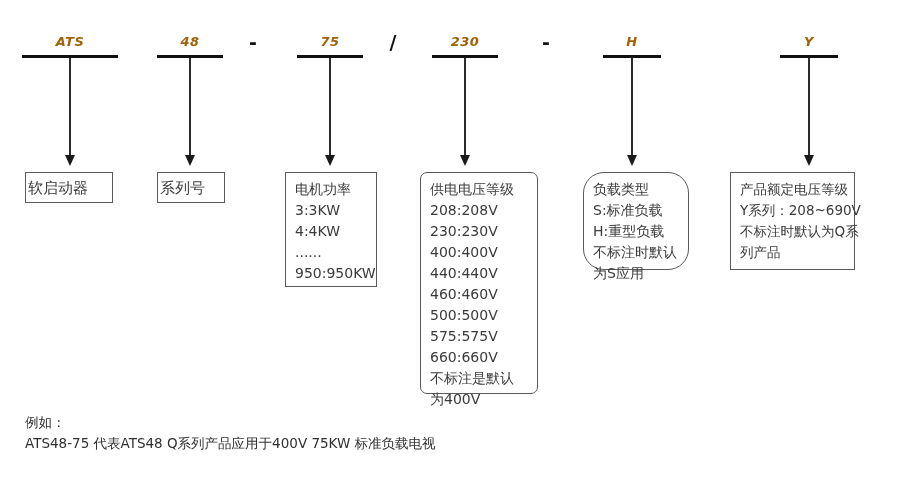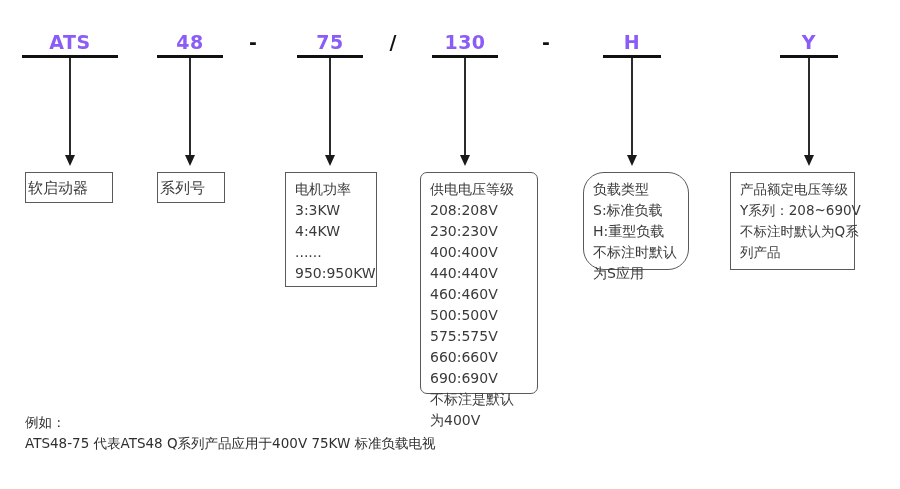--- a/index.html
+++ b/index.html
@@ -15,26 +15,27 @@
     color: #1a1a1a;
     overflow: hidden;
   }
 
   
   .code-seg {
     position: absolute;
     text-align: center;
   }
   .code-seg .code-text {
-    font-size: 19px;
+    font-size: 13px;
     font-weight: bold;
-    color: #8b5cf6;
+    color: #a16207;
     letter-spacing: 0.5px;
     line-height: 24px;
     white-space: nowrap;
+    font-style: italic;
   }
   .code-seg .code-rule {
     height: 3px;
     background: #111111;
     margin-top: 1px;
   }
 
   .sep {
     position: absolute;
     font-size: 19px;
@@ -118,21 +119,21 @@
 <div class="sep" style="left:241px; top:30px; width:24px;">-</div>
 
 <div class="code-seg" style="left:297px; top:30px; width:66px;">
   <div class="code-text">75</div>
   <div class="code-rule"></div>
 </div>
 
 <div class="sep" style="left:381px; top:30px; width:24px;">/</div>
 
 <div class="code-seg" style="left:432px; top:30px; width:66px;">
-  <div class="code-text">130</div>
+  <div class="code-text">230</div>
   <div class="code-rule"></div>
 </div>
 
 <div class="sep" style="left:534px; top:30px; width:24px;">-</div>
 
 <div class="code-seg" style="left:603px; top:30px; width:58px;">
   <div class="code-text">H</div>
   <div class="code-rule"></div>
 </div>
 
@@ -190,21 +191,20 @@
 <div class="box" style="left:420px; top:172px; width:118px; height:222px;border-radius:7px;">
   <div class="line">供电电压等级</div>
   <div class="line">208:208V</div>
   <div class="line">230:230V</div>
   <div class="line">400:400V</div>
   <div class="line">440:440V</div>
   <div class="line">460:460V</div>
   <div class="line">500:500V</div>
   <div class="line">575:575V</div>
   <div class="line">660:660V</div>
-  <div class="line">690:690V</div>
   <div class="line">不标注是默认</div>
   <div class="line">为400V</div>
 </div>
 
 <div class="box" style="left:583px; top:172px; width:106px; height:98px;border-radius:21px;">
   <div class="line">负载类型</div>
   <div class="line">S:标准负载</div>
   <div class="line">H:重型负载</div>
   <div class="line">不标注时默认</div>
   <div class="line">为S应用</div>

